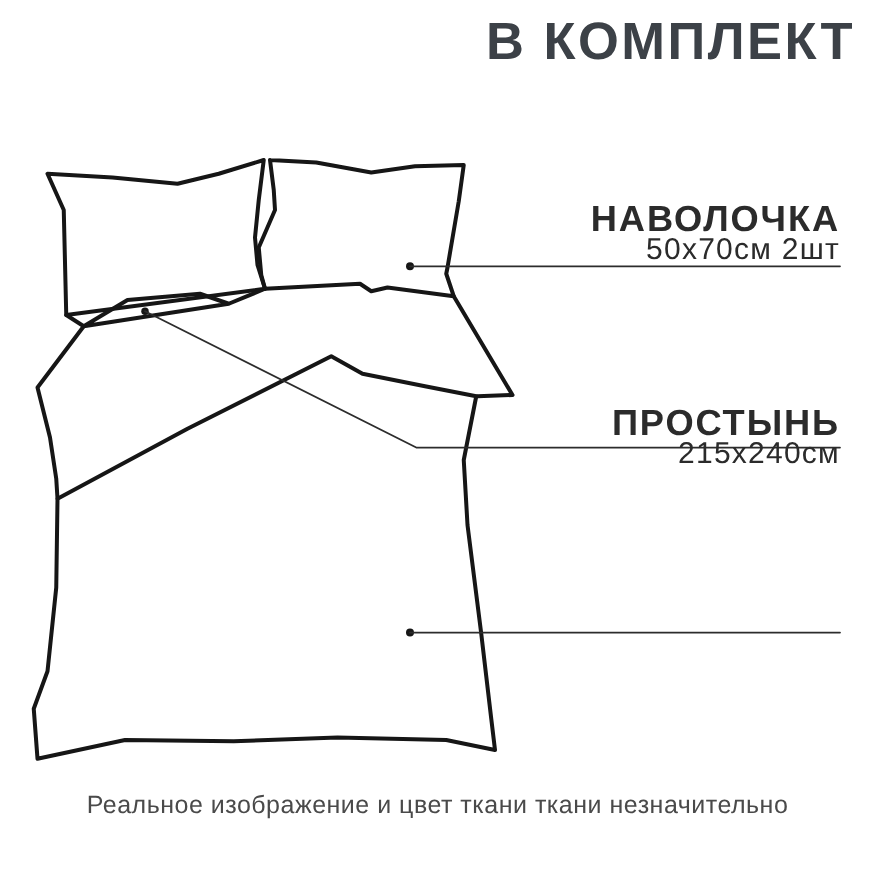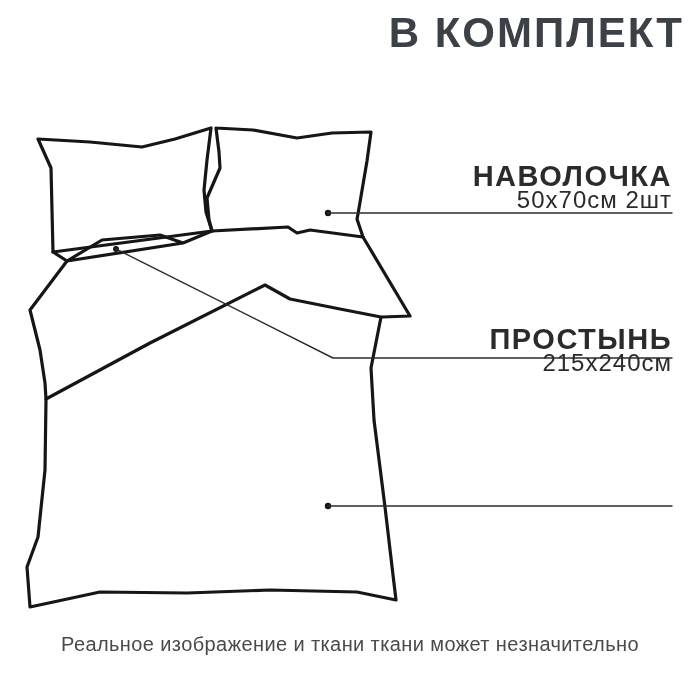--- a/index.html
+++ b/index.html
@@ -140,16 +140,16 @@
 
   <div class="callout-label label-sheet">
     <div class="label-name">ПРОСТЫНЬ</div>
     <div class="label-size">215х240см</div>
   </div>
 
   <div class="callout-label label-duvet">
   </div>
 
   <div class="disclaimer">
-    <div>Реальное изображение и ткани ткани может незначительно</div>
+    <div>Реальное изображение и цвет ткани ткани незначительно</div>
   </div>
 
 </div>
 
 </body></html>

